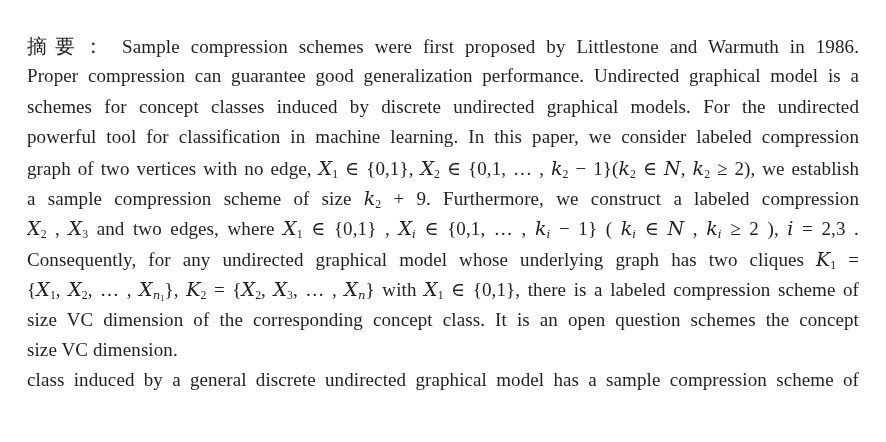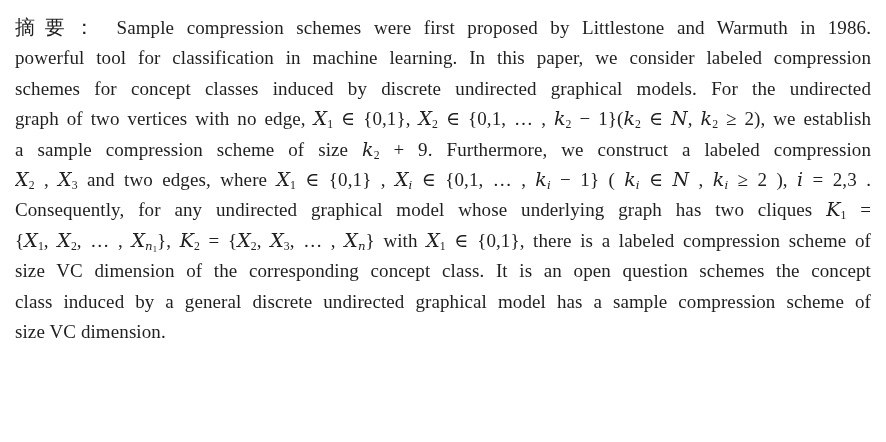--- a/index.html
+++ b/index.html
@@ -10,23 +10,23 @@
   .page {
     box-sizing: border-box;
     width: 886px;
     height: 442px;
     padding: 12px 10px 10px 10px;
     background: #ffffff;
     overflow: hidden;
     font-family: "Liberation Serif", "DejaVu Serif", serif;
   }
   .abstract {
-    margin: 5px;
+    margin: 17px;
     font-size: 19px;
-    line-height: 21px;
+    line-height: 34px;
     color: #1f1f1f;
     letter-spacing: 0.1px;
   }
   .line {
     text-align: justify;
     text-align-last: justify;
     white-space: normal;
     overflow: hidden;
     height: 30.4px;
   }
@@ -51,24 +51,25 @@
     vertical-align: -0.62em;
     letter-spacing: 0;
   }
 </style>
 </head>
 <body>
 
 <div class="page">
   <div class="abstract" style="color: rgb(31, 31, 31);">
       <div class="line"><span class="cjk">摘要：</span><span> Sample compression schemes were first proposed by Littlestone and Warmuth in 1986.</span></div>
+      <div class="line"><span>Proper compression can guarantee good generalization performance. Undirected graphical model is a</span></div>
+      <div class="line"><span>schemes for concept classes induced by discrete undirected graphical models. For the undirected</span></div>
       <div class="line"><span>powerful tool for classification in machine learning. In this paper, we consider labeled compression</span></div>
-      <div class="line"><span>schemes for concept classes induced by discrete undirected graphical models. For the undirected</span></div>
       <div class="line"><span>graph of two vertices with no edge, </span><span class="it">X</span><span class="sub">1</span><span> ∈ {0,1}, </span><span class="it">X</span><span class="sub">2</span><span> ∈ {0,1, … , </span><span class="it">k</span><span class="sub">2</span><span> − 1}(</span><span class="it">k</span><span class="sub">2</span><span> ∈ </span><span class="it">N</span><span>, </span><span class="it">k</span><span class="sub">2</span><span> ≥ 2), we establish</span></div>
       <div class="line"><span>a sample compression scheme of size </span><span class="it">k</span><span class="sub">2</span><span> + 9. Furthermore, we construct a labeled compression</span></div>
       <div class="line"><span class="it">X</span><span class="sub">2</span><span> , </span><span class="it">X</span><span class="sub">3</span><span> and two edges, where </span><span class="it">X</span><span class="sub">1</span><span> ∈ {0,1} , </span><span class="it">X</span><span class="it sub">i</span><span> ∈ {0,1, … , </span><span class="it">k</span><span class="it sub">i</span><span> − 1} ( </span><span class="it">k</span><span class="it sub">i</span><span> ∈ </span><span class="it">N</span><span> , </span><span class="it">k</span><span class="it sub">i</span><span> ≥ 2 ), </span><span class="it">i</span><span> = 2,3 .</span></div>
       <div class="line"><span>Consequently, for any undirected graphical model whose underlying graph has two cliques </span><span class="it">K</span><span class="sub">1</span><span> =</span></div>
       <div class="line"><span>{</span><span class="it">X</span><span class="sub">1</span><span>, </span><span class="it">X</span><span class="sub">2</span><span>, … , </span><span class="it">X</span><span class="it sub">n</span><span class="ss">1</span><span>}, </span><span class="it">K</span><span class="sub">2</span><span> = {</span><span class="it">X</span><span class="sub">2</span><span>, </span><span class="it">X</span><span class="sub">3</span><span>, … , </span><span class="it">X</span><span class="it sub">n</span><span>} with </span><span class="it">X</span><span class="sub">1</span><span> ∈ {0,1}, there is a labeled compression scheme of</span></div>
       <div class="line"><span>size VC dimension of the corresponding concept class. It is an open question schemes the concept</span></div>
+      <div class="line last"><span>size VC dimension.</span></div>
       <div class="line"><span>class induced by a general discrete undirected graphical model has a sample compression scheme of</span></div>
-      <div class="line last"><span>size VC dimension.</span></div>
     </div>
 </div>
 
 </body></html>

